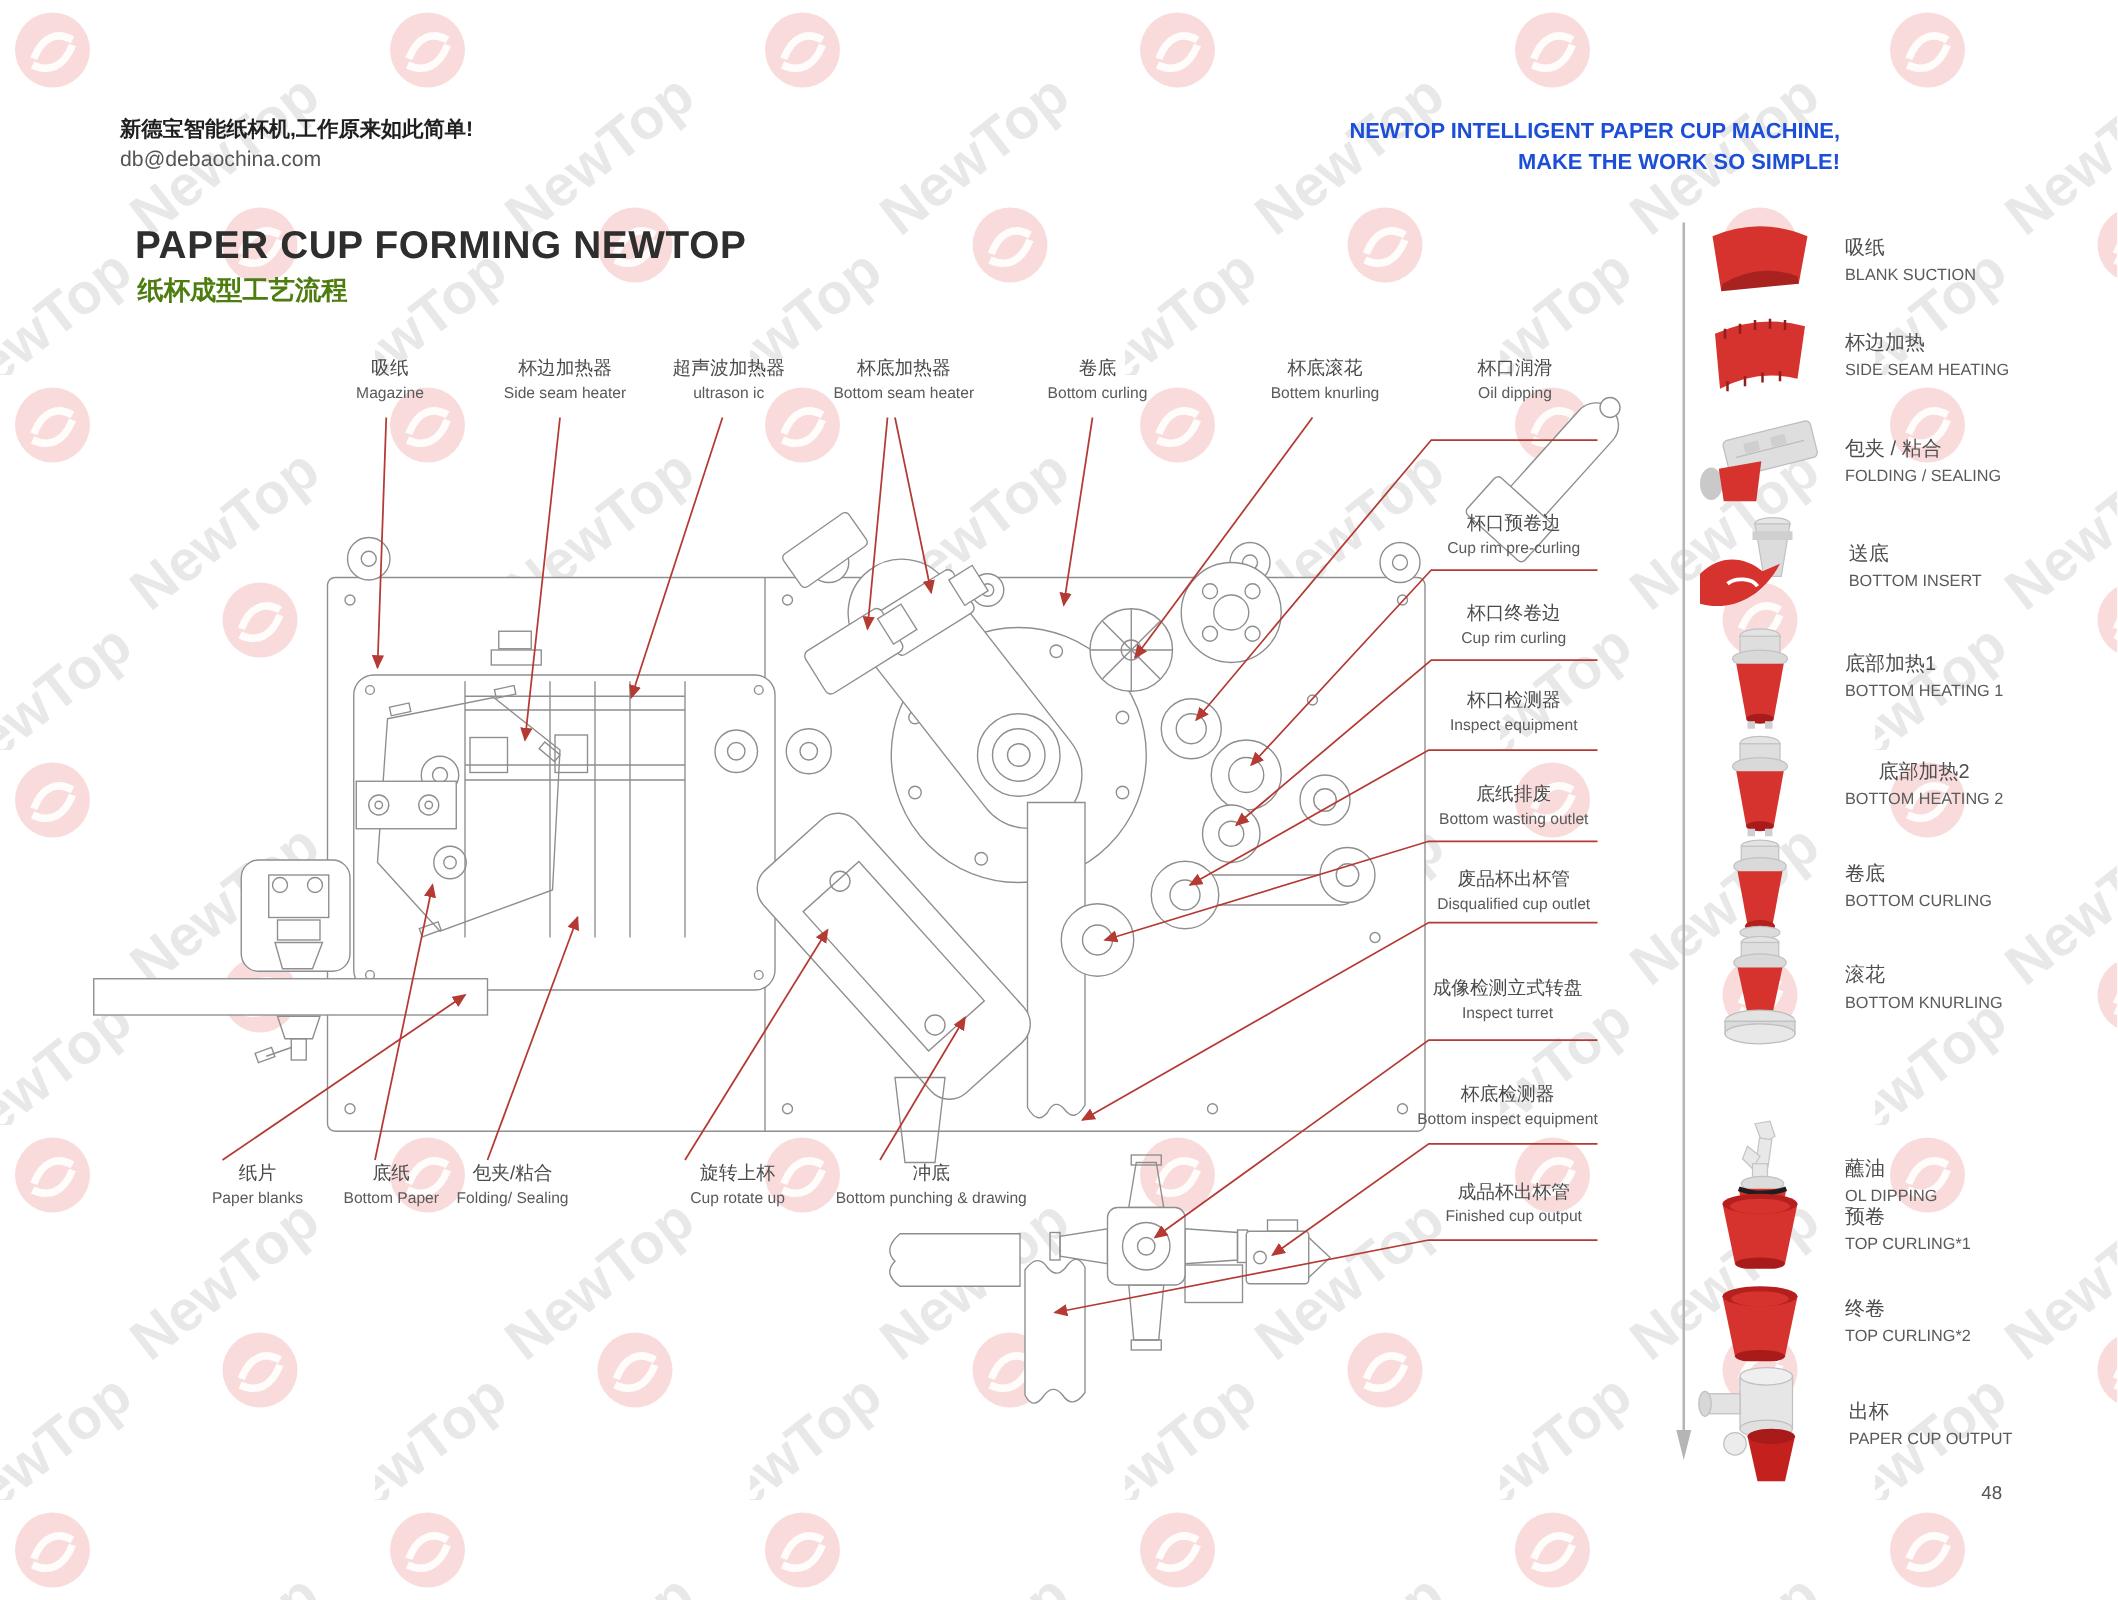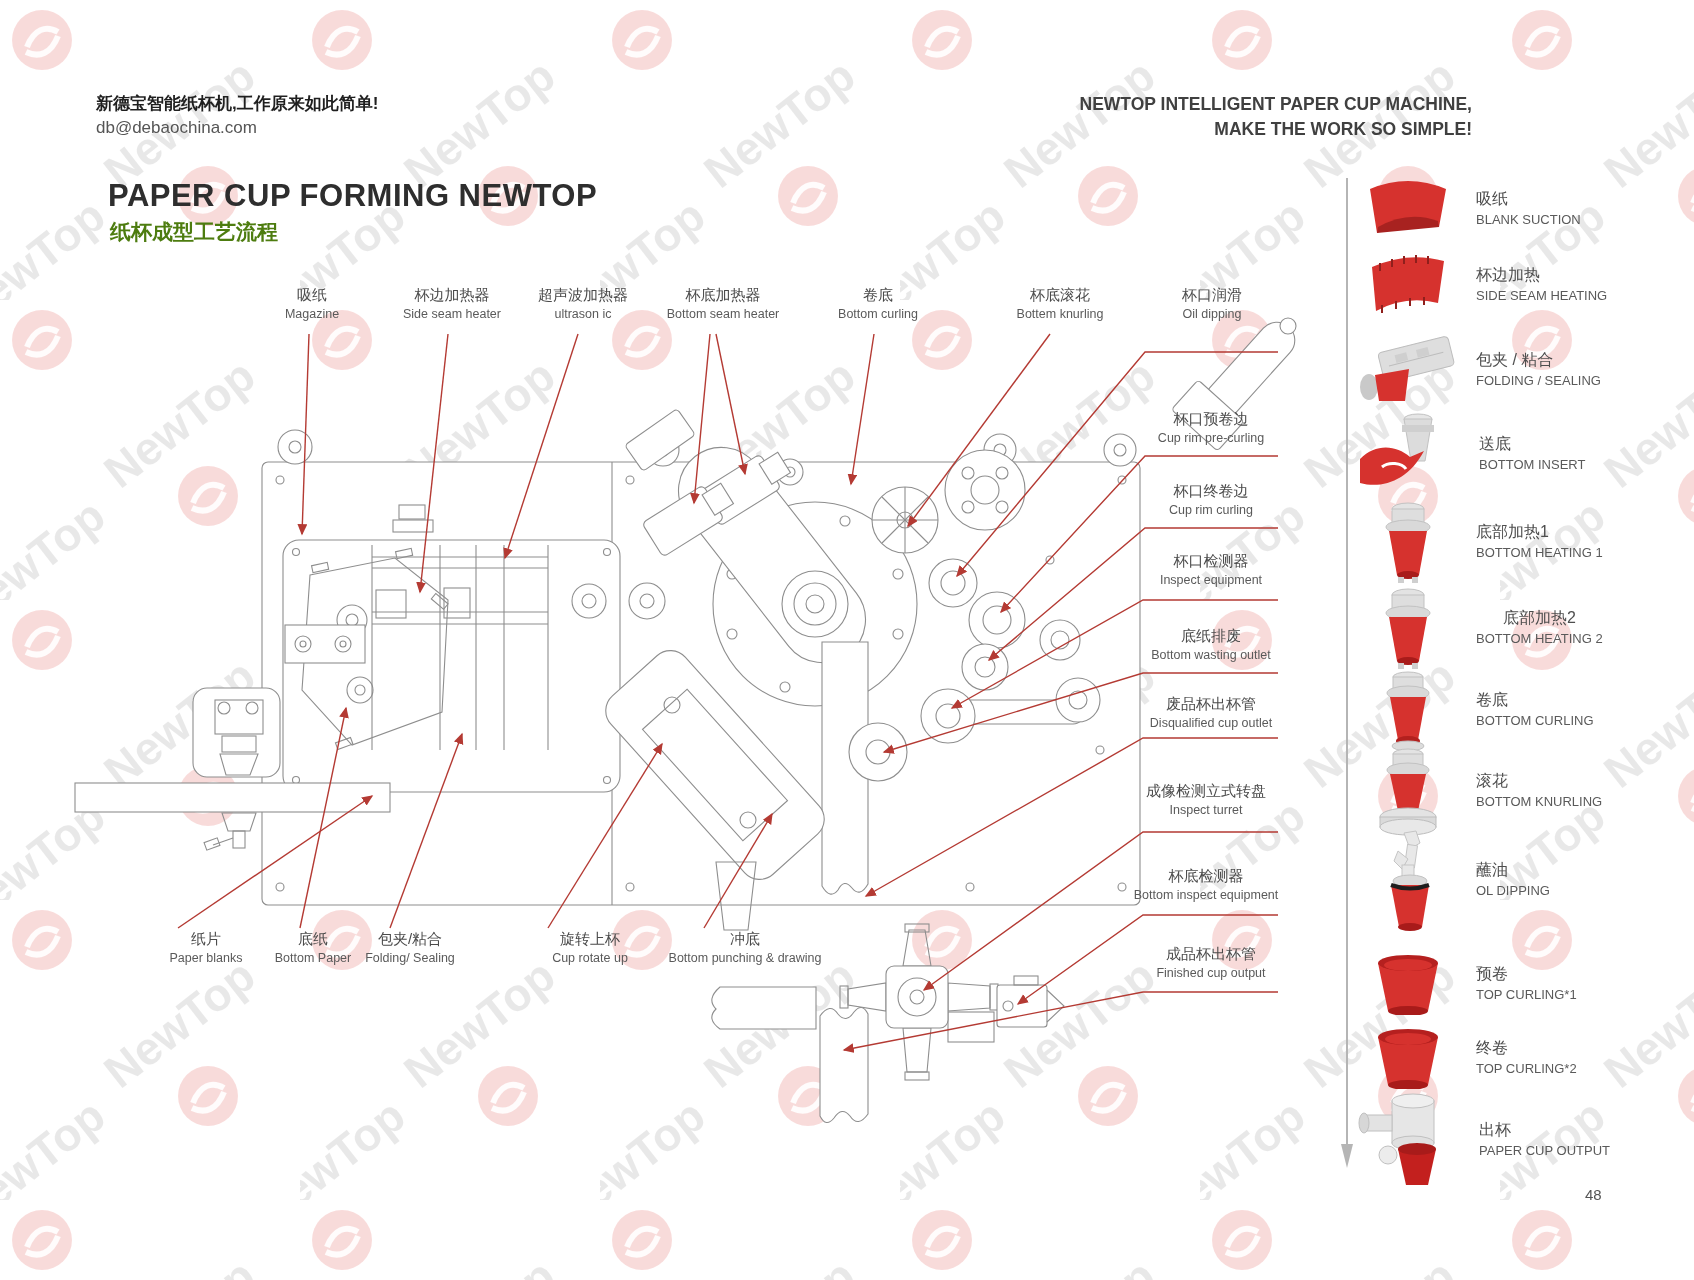--- a/index.html
+++ b/index.html
@@ -7,21 +7,21 @@
        font-family:"Liberation Sans","DejaVu Sans",sans-serif;color:#3a3a3a;}
   .abs{position:absolute;}
   
   #watermark{position:absolute;left:0;top:0;z-index:0;opacity:.42;pointer-events:none;}
   
   #machine{position:absolute;left:0;top:0;z-index:1;}
   
   .hdr-zh{left:96px;top:92px;font-size:17px;font-weight:bold;color:#1f1f1f;z-index:2;}
   .hdr-mail{left:96px;top:118px;font-size:17px;color:#555;z-index:2;}
   .hdr-right{right:222px;top:92px;text-align:right;font-size:17.5px;font-weight:bold;
-             color:#404040;line-height:1.45;z-index:2;}
+             color:#1d4ed8;line-height:1.45;z-index:2;}
   
   .title{left:108px;top:178px;font-size:31px;font-weight:900;letter-spacing:.5px;color:#2e2e2e;z-index:2;}
   .subtitle{left:110px;top:218px;font-size:21px;font-weight:bold;color:#4d7c0f;z-index:2;}
   
   .dlabel{z-index:3;text-align:center;line-height:1.25;}
   .dlabel .zh{display:block;font-size:15px;color:#4a4a4a;}
   .dlabel .en{display:block;font-size:12.5px;color:#5a5a5a;margin-top:2px;text-align:center;}
   
   .step{z-index:3;left:1352px;width:330px;display:flex;align-items:center;gap:12px;}
   .step .ic{flex:0 0 112px;display:flex;justify-content:center;}
@@ -512,21 +512,21 @@
       <rect x="27" y="72" width="56" height="10" fill="#dadada" stroke="#bdbdbd"></rect>
       <ellipse cx="55" cy="82" rx="28" ry="8" fill="#e8e8e8" stroke="#bdbdbd"></ellipse>
       </svg>
   </div>
   <div class="tx">
       <span class="zh">滚花</span>
     <span class="en">BOTTOM KNURLING</span>
     </div>
 </div>
 
-<div class="abs step" style="top:828px;height:104px;">
+<div class="abs step" style="top:894px;height:104px;">
   <div class="ic">
     <svg width="100" height="102">
         <g fill="#e8e8e8" stroke="#c5c5c5">
       <path d="M46,4 L58,2 L62,14 L52,20 Z"></path>
           <rect x="48" y="16" width="10" height="22" transform="rotate(8 53 27)"></rect>
       <path d="M40,22 L50,30 L44,40 L36,32 Z"></path>
           <rect x="44" y="36" width="12" height="14"></rect>
         </g>
       <ellipse cx="52" cy="52" rx="17" ry="6" fill="#dcdcdc" stroke="#c2c2c2"></ellipse>
       <path d="M33,56 L71,56 L64,98 L41,98 Z" fill="#d6322e"></path>

